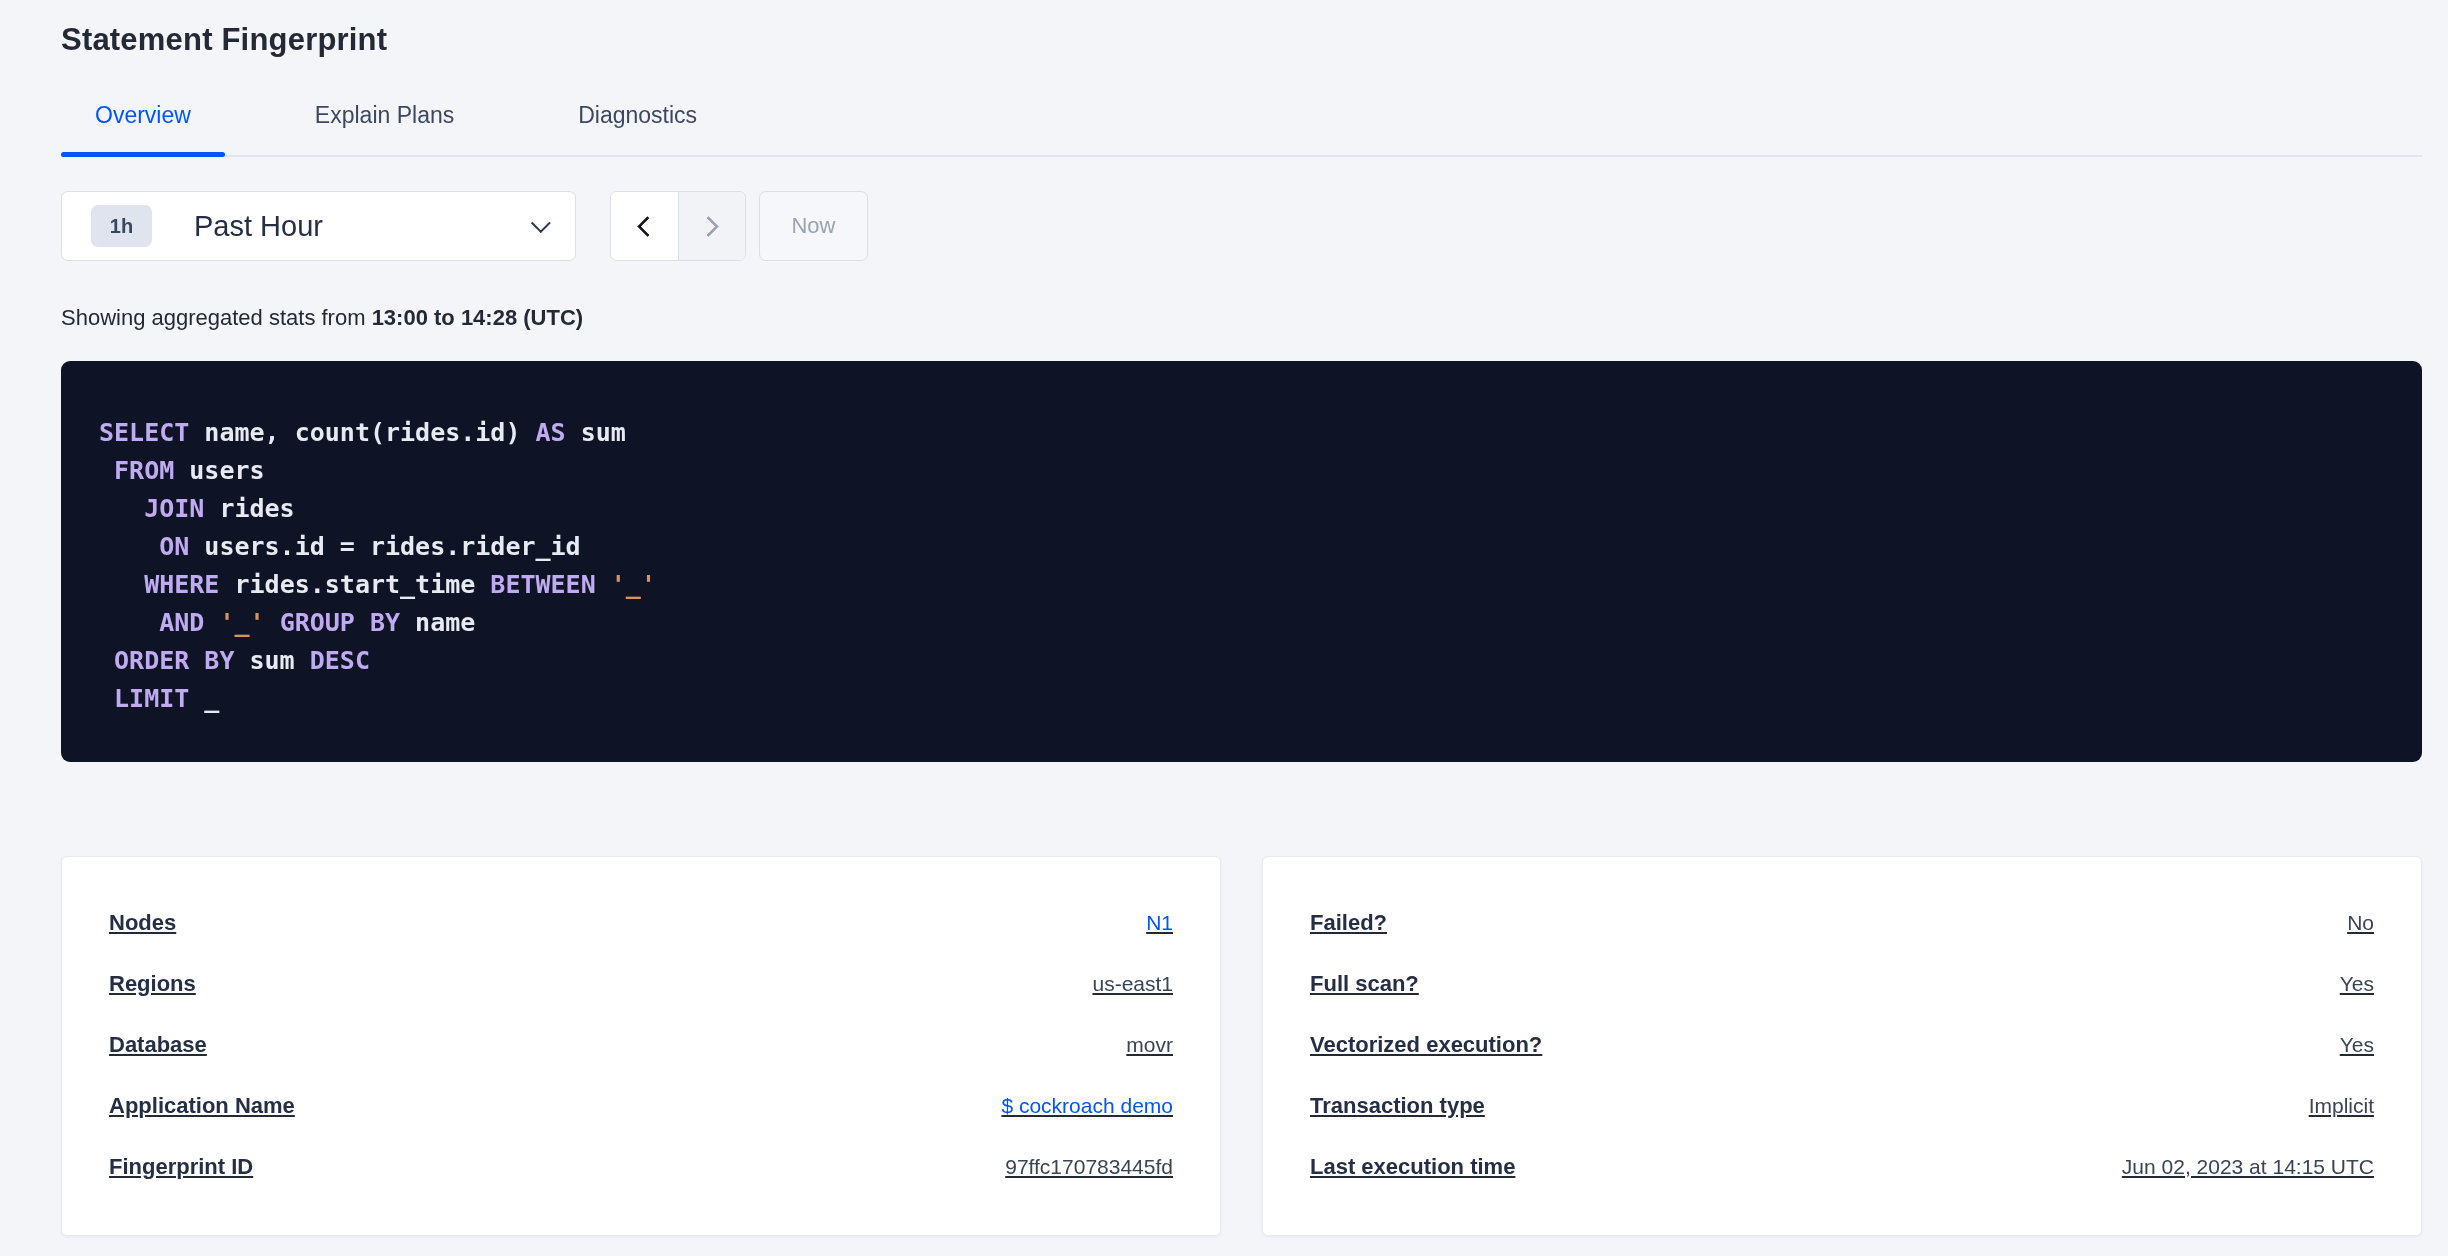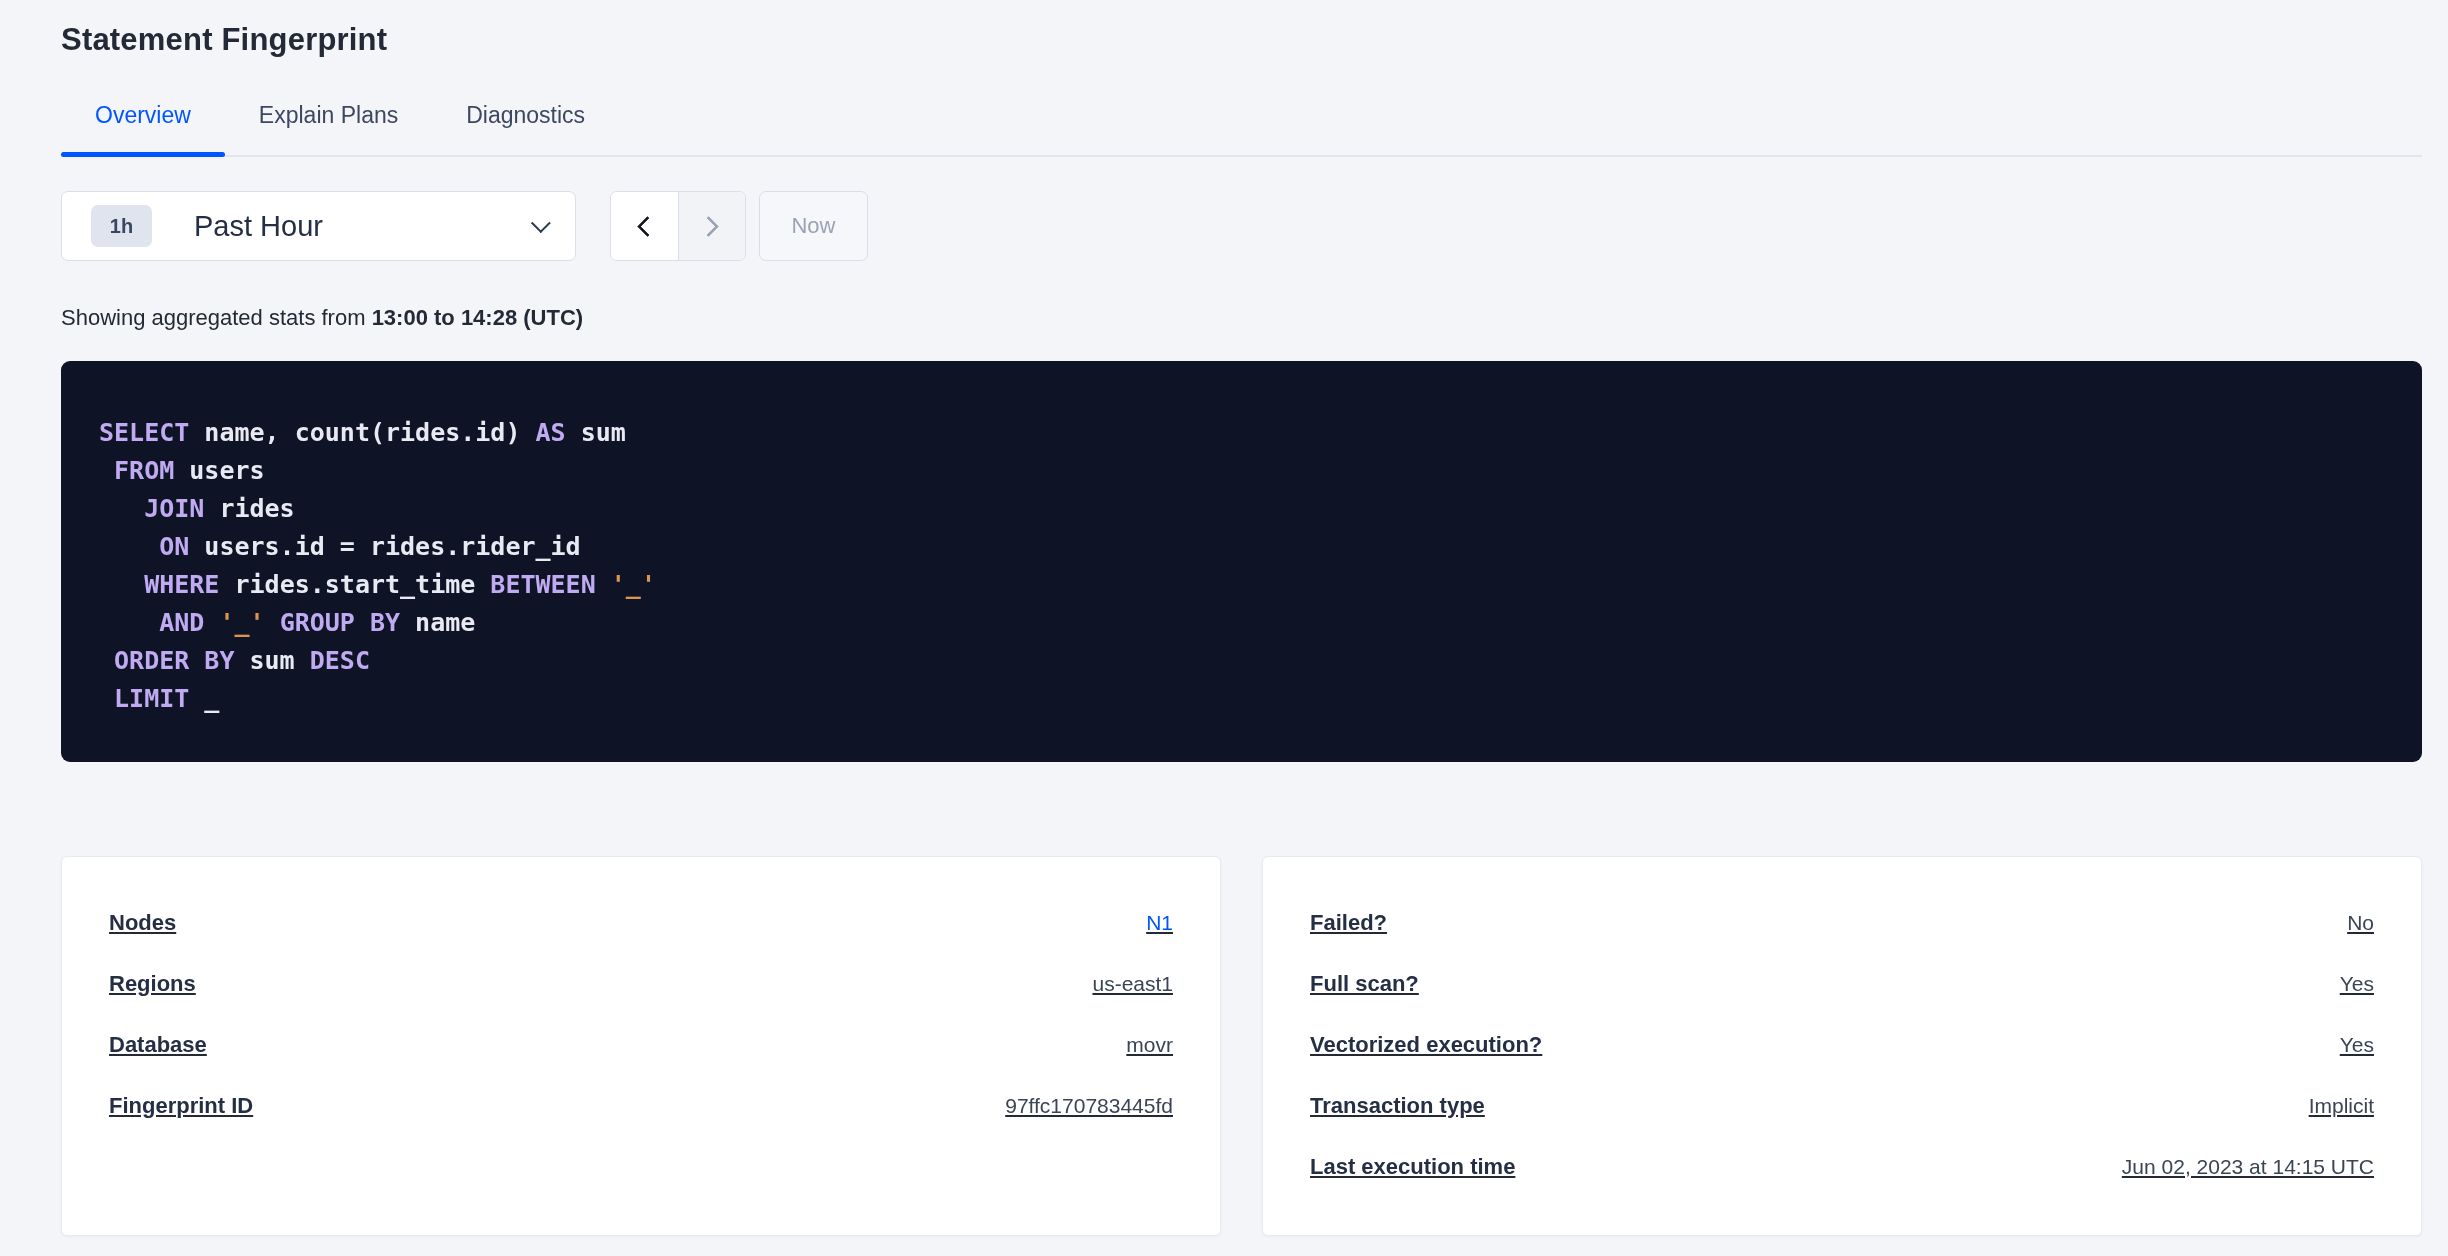--- a/index.html
+++ b/index.html
@@ -14,21 +14,21 @@
   .page { padding:0 26px 0 25px;margin-left:36px; }
 
   
   .page-title {
     margin:0; padding-top:22px;
     font-size:31px; font-weight:700; color:#242a35; letter-spacing:.2px;
   }
 
   
   .tabs {
-    display:flex; 
+    display:flex; gap:56px;
     margin-top:44px;
     border-bottom:2px solid #e2e5ec;
     align-items:flex-end;
   }
   .tab {
     padding:0 34px 26px;
     font-size:23px; color:#3c4860;
     cursor:pointer; position:relative; white-space:nowrap;
   }
   .tab.active { color:var(--accent); }
@@ -173,20 +173,24 @@
         </div>
         <div class="info-row">
           <div class="info-label">Regions</div>
           <div class="info-value">us-east1</div>
         </div>
         <div class="info-row">
           <div class="info-label">Database</div>
           <div class="info-value">movr</div>
         </div>
         <div class="info-row">
+          <div class="info-label">Application Name</div>
+          <div class="info-value link">$ cockroach demo</div>
+        </div>
+        <div class="info-row">
           <div class="info-label">Fingerprint ID</div>
           <div class="info-value">97ffc170783445fd</div>
         </div>
       </div>
     <div class="card" id="card-right">
         <div class="info-row">
           <div class="info-label">Failed?</div>
           <div class="info-value">No</div>
         </div>
         <div class="info-row">

